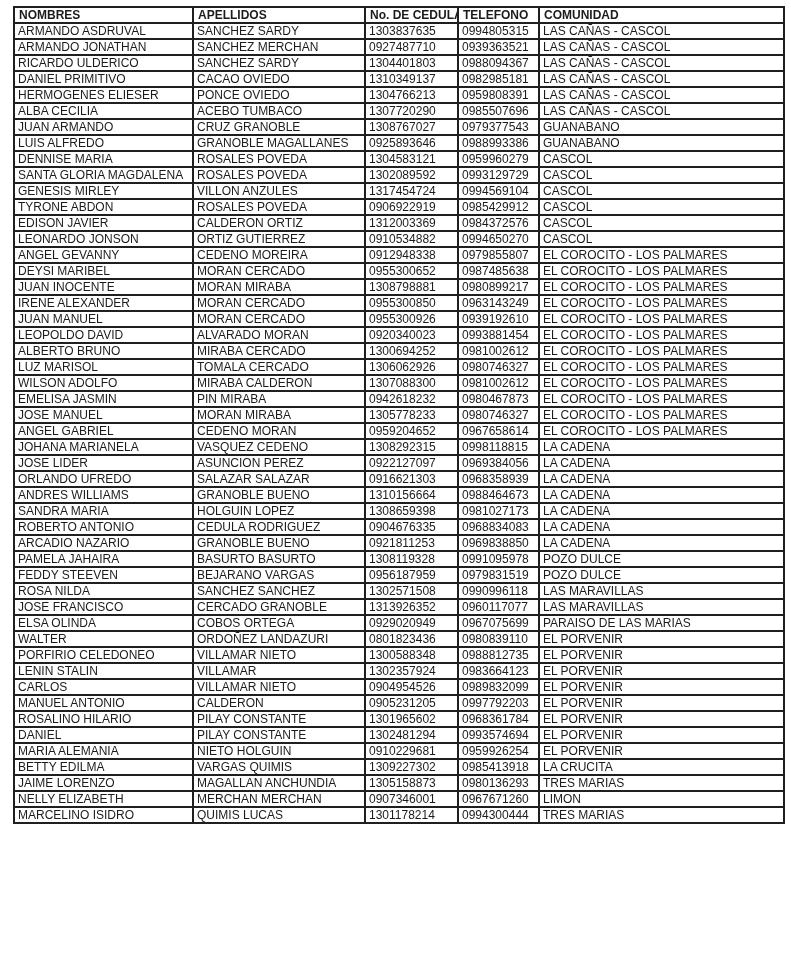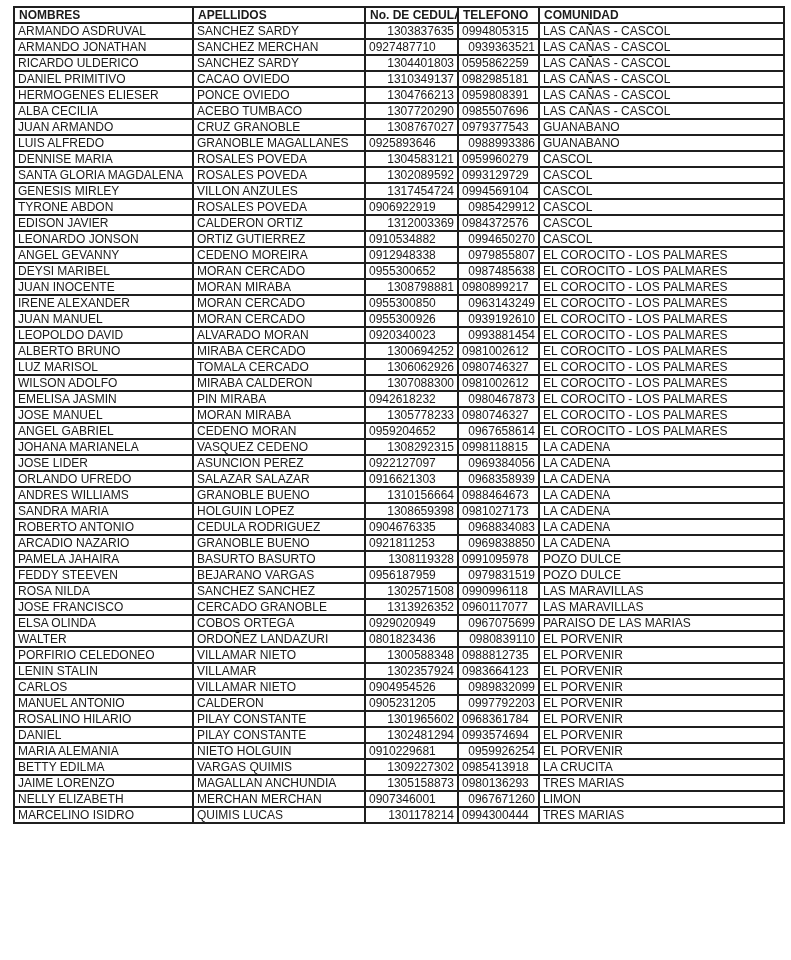--- a/index.html
+++ b/index.html
@@ -34,21 +34,21 @@
     white-space: nowrap;
     overflow: hidden;
     font-weight: 400;
   }
   table.roster th {
     text-align: left;
     font-weight: 700;
     padding-left: 4px;
   }
   td.al-l { text-align: left;  padding-left: 4px; }
-  td.al-r { text-align: right; padding-right: 3px; }
+  td.al-r { padding-right: 3px; }
   col.c-nombres   { width: 179px; }
   col.c-apellidos { width: 172px; }
   col.c-cedula    { width: 93px;  }
   col.c-telefono  { width: 81px;  }
   col.c-comunidad { width: 245px; }
 </style>
 </head>
 <body>
 
 <div class="page">
@@ -81,21 +81,21 @@
     <td class="al-l">ARMANDO JONATHAN</td>
     <td class="al-l">SANCHEZ MERCHAN</td>
     <td class="al-l">0927487710</td>
     <td class="al-r">0939363521</td>
     <td class="al-l">LAS CAÑAS - CASCOL</td>
   </tr>
         <tr>
     <td class="al-l">RICARDO ULDERICO</td>
     <td class="al-l">SANCHEZ SARDY</td>
     <td class="al-r">1304401803</td>
-    <td class="al-l">0595862259</td>
+    <td class="al-l">0988094367</td>
     <td class="al-l">LAS CAÑAS - CASCOL</td>
   </tr>
         <tr>
     <td class="al-l">DANIEL PRIMITIVO</td>
     <td class="al-l">CACAO OVIEDO</td>
     <td class="al-r">1310349137</td>
     <td class="al-l">0982985181</td>
     <td class="al-l">LAS CAÑAS - CASCOL</td>
   </tr>
         <tr>

